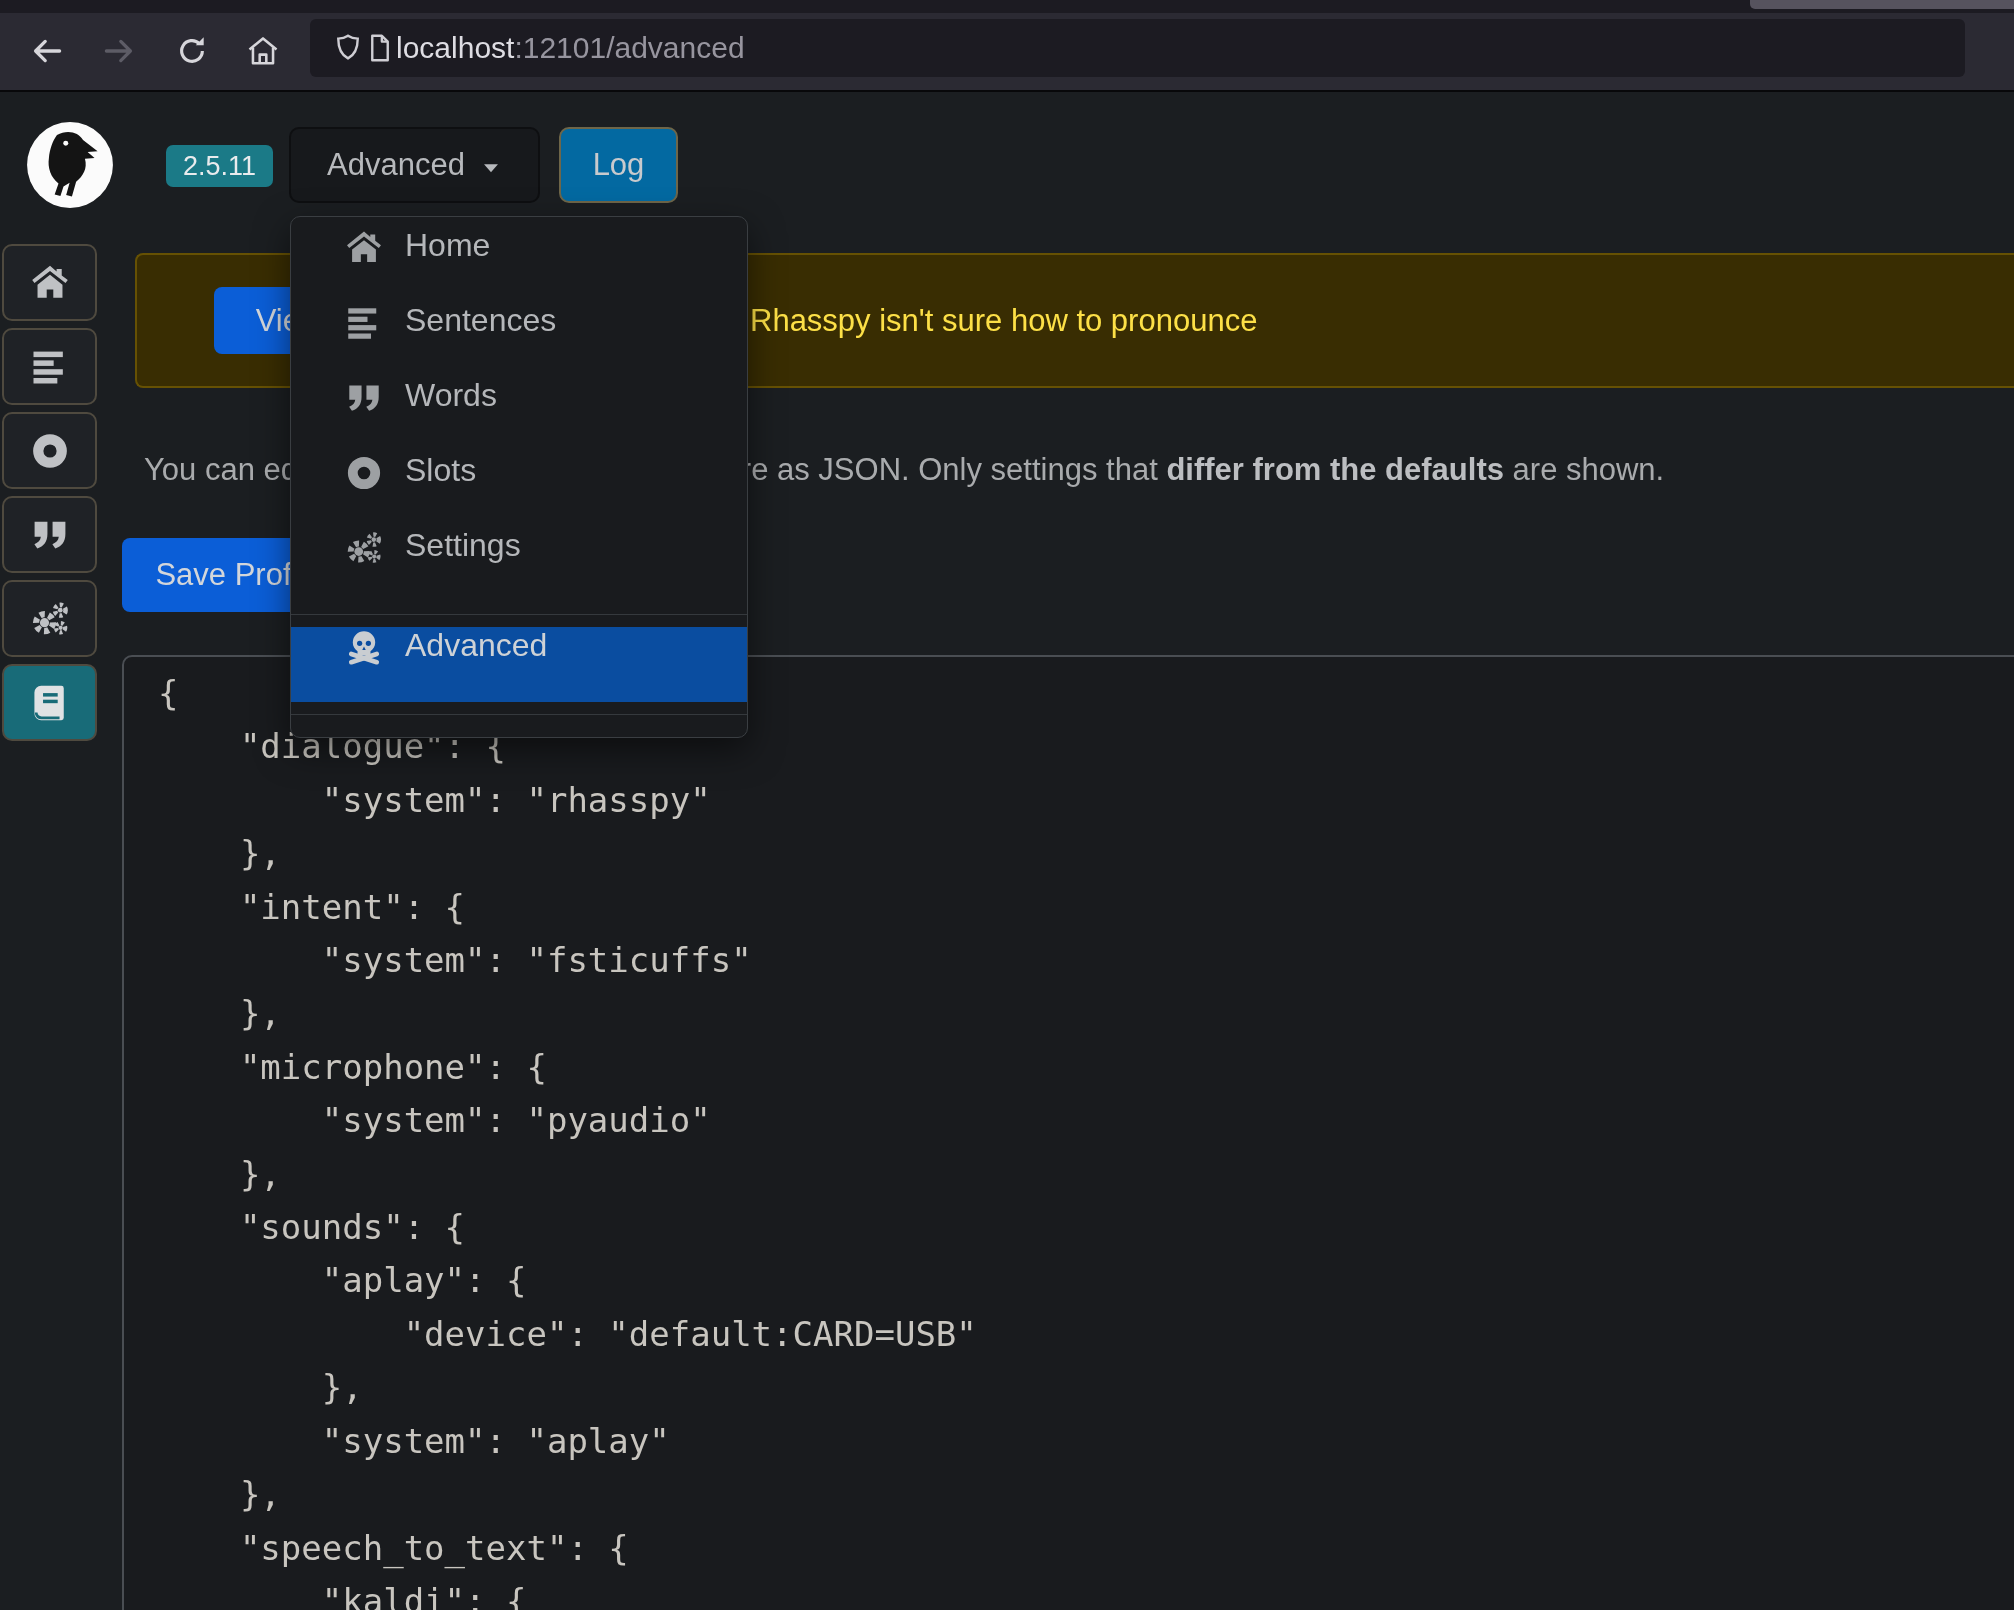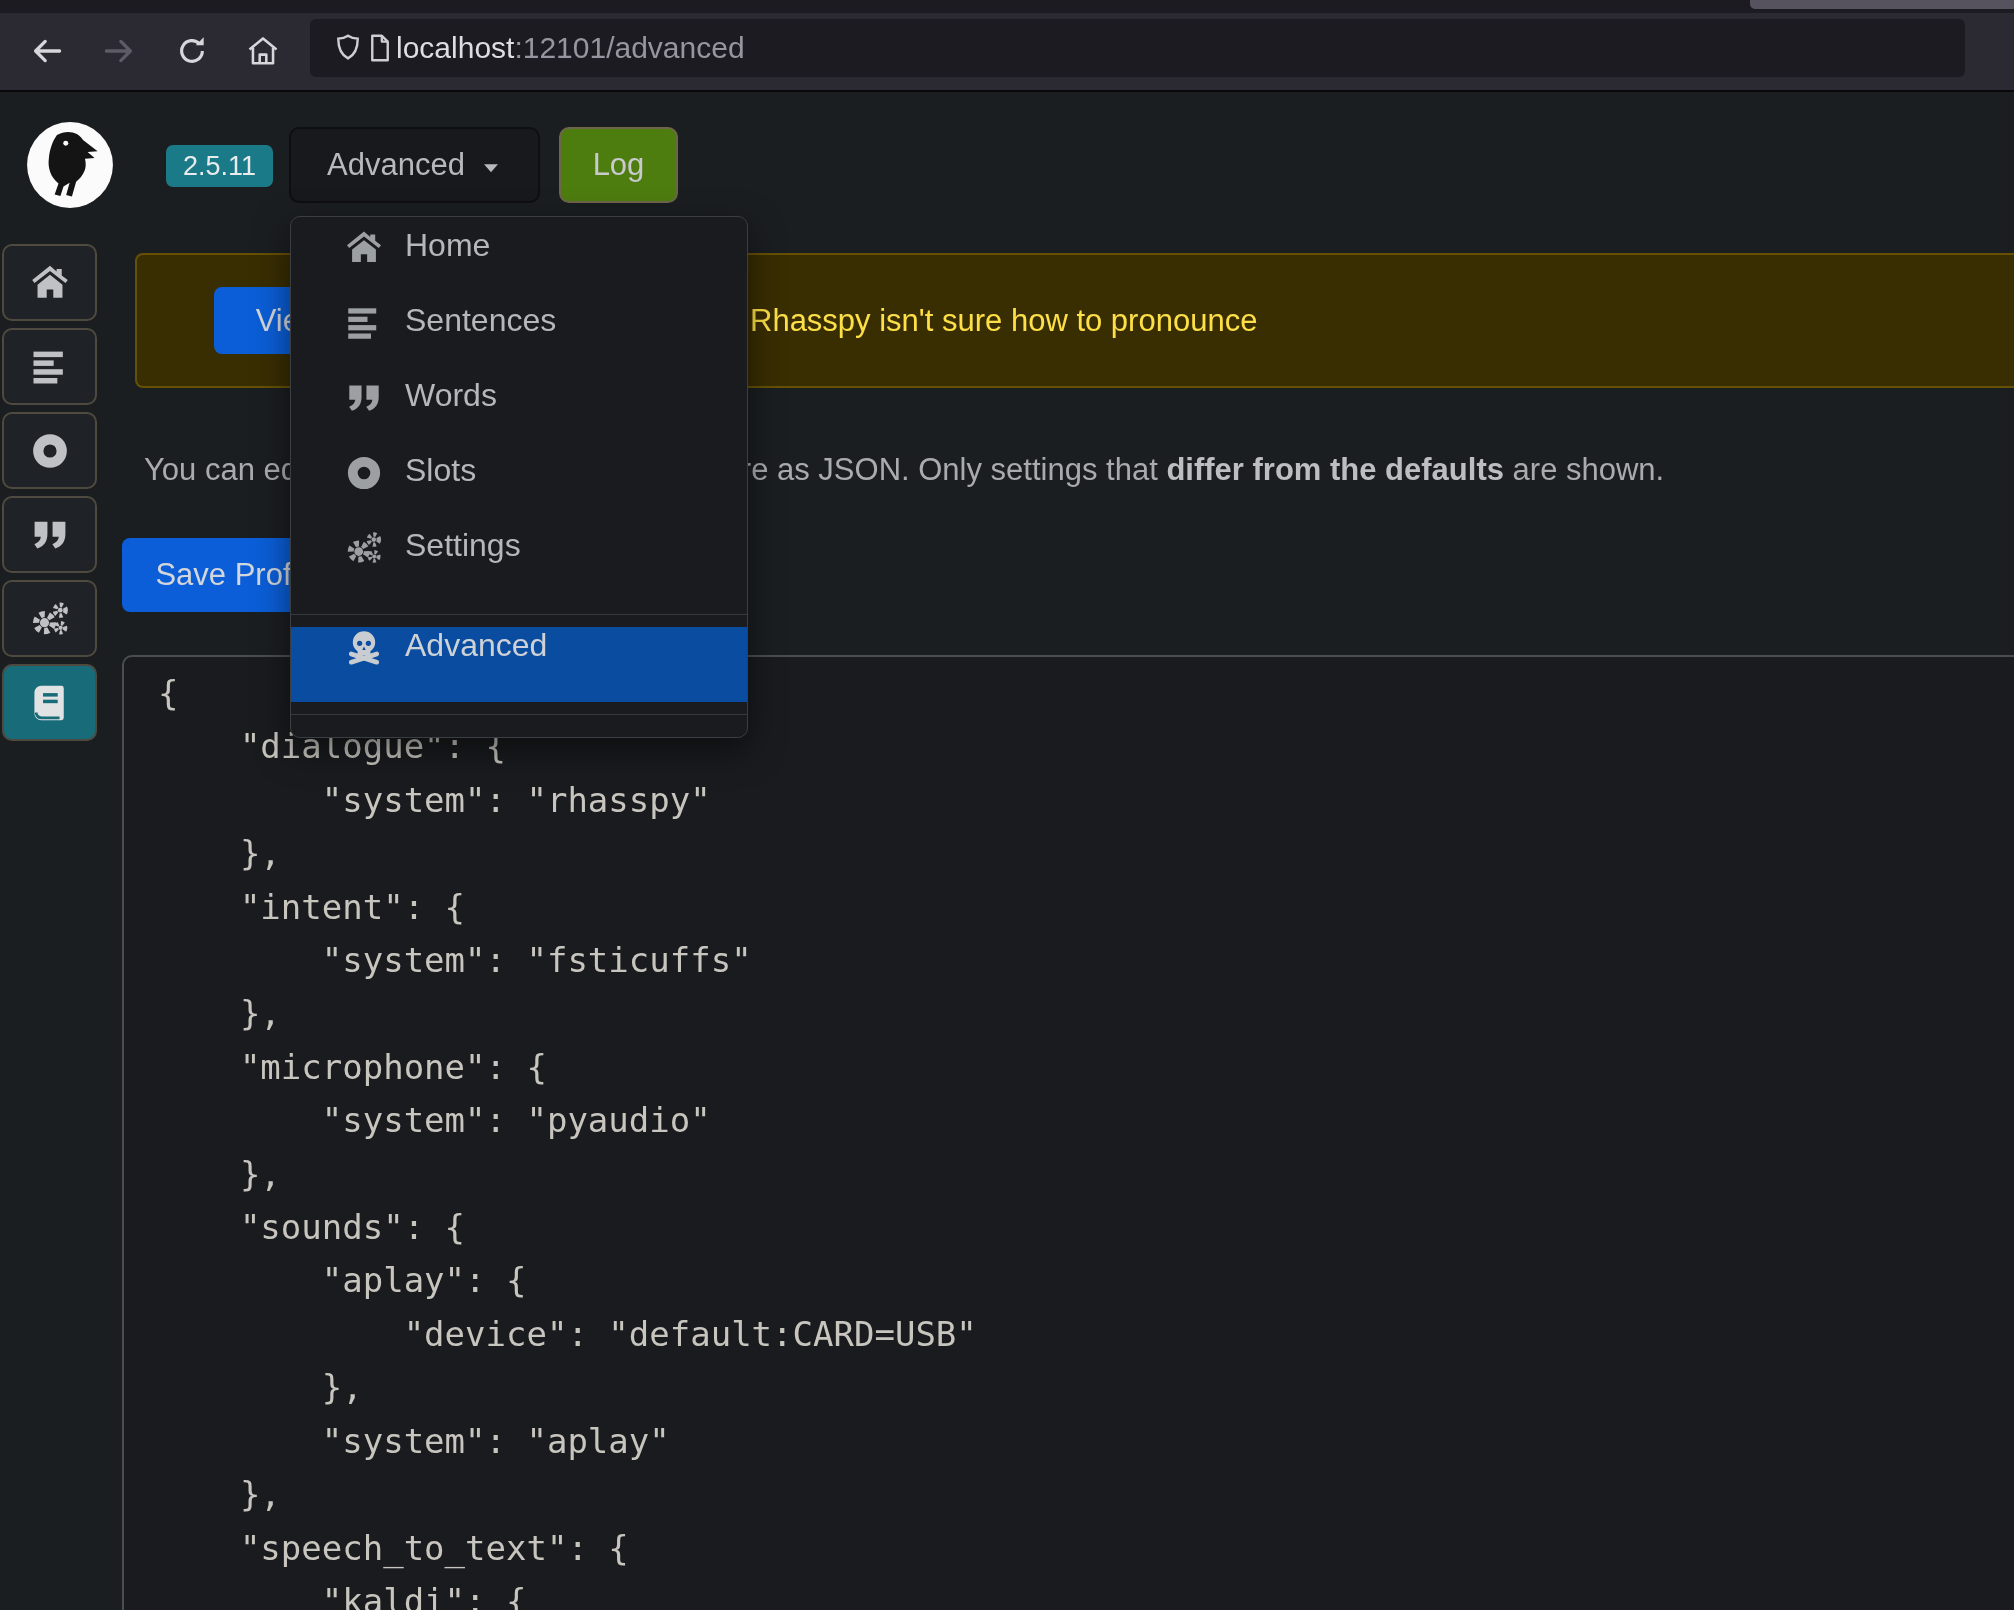--- a/index.html
+++ b/index.html
@@ -33,21 +33,21 @@
   .version-badge { position:absolute; left:166px; top:145px; height:42px; line-height:42px;
                    padding:0 17px; border-radius:7px; background:#1b7a87; color:#e9ebed;
                    font-size:27px; font-weight:normal; }
   .dd-toggle { position:absolute; left:289px; top:127px; width:251px; height:76px;
                background:#17191c; border:2px solid #0e0f11; border-radius:10px;
                box-sizing:border-box; display:flex; align-items:center; justify-content:center;
                gap:15px; color:#b7b9bc; font-size:31px; cursor:pointer; }
   .dd-toggle .caret { width:22px; height:22px; color:#b7b9bc; margin-top:6px; }
   .dd-toggle .caret svg { width:22px; height:22px; }
   .log-btn { position:absolute; left:559px; top:127px; width:119px; height:76px;
-             background:#4d7c0f; border:2px solid #6e6649; border-radius:10px;
+             background:#0369a1; border:2px solid #6e6649; border-radius:10px;
              box-sizing:border-box; color:#c8cacd; font-size:31px;
              display:flex; align-items:center; justify-content:center; cursor:pointer; }
 
   
   .side-tab { position:absolute; left:2px; width:95px; height:77px;
               background:#1f2226; border:2px solid #4f4a3f; border-radius:10px;
               box-sizing:border-box; display:flex; align-items:center; justify-content:center;
               color:#bfc1c4; cursor:pointer; }
   .side-tab svg { width:44px; height:44px; }
   .side-tab.active { background:#186b78; --icon-bg:#186b78; color:#e0e2e4; }

